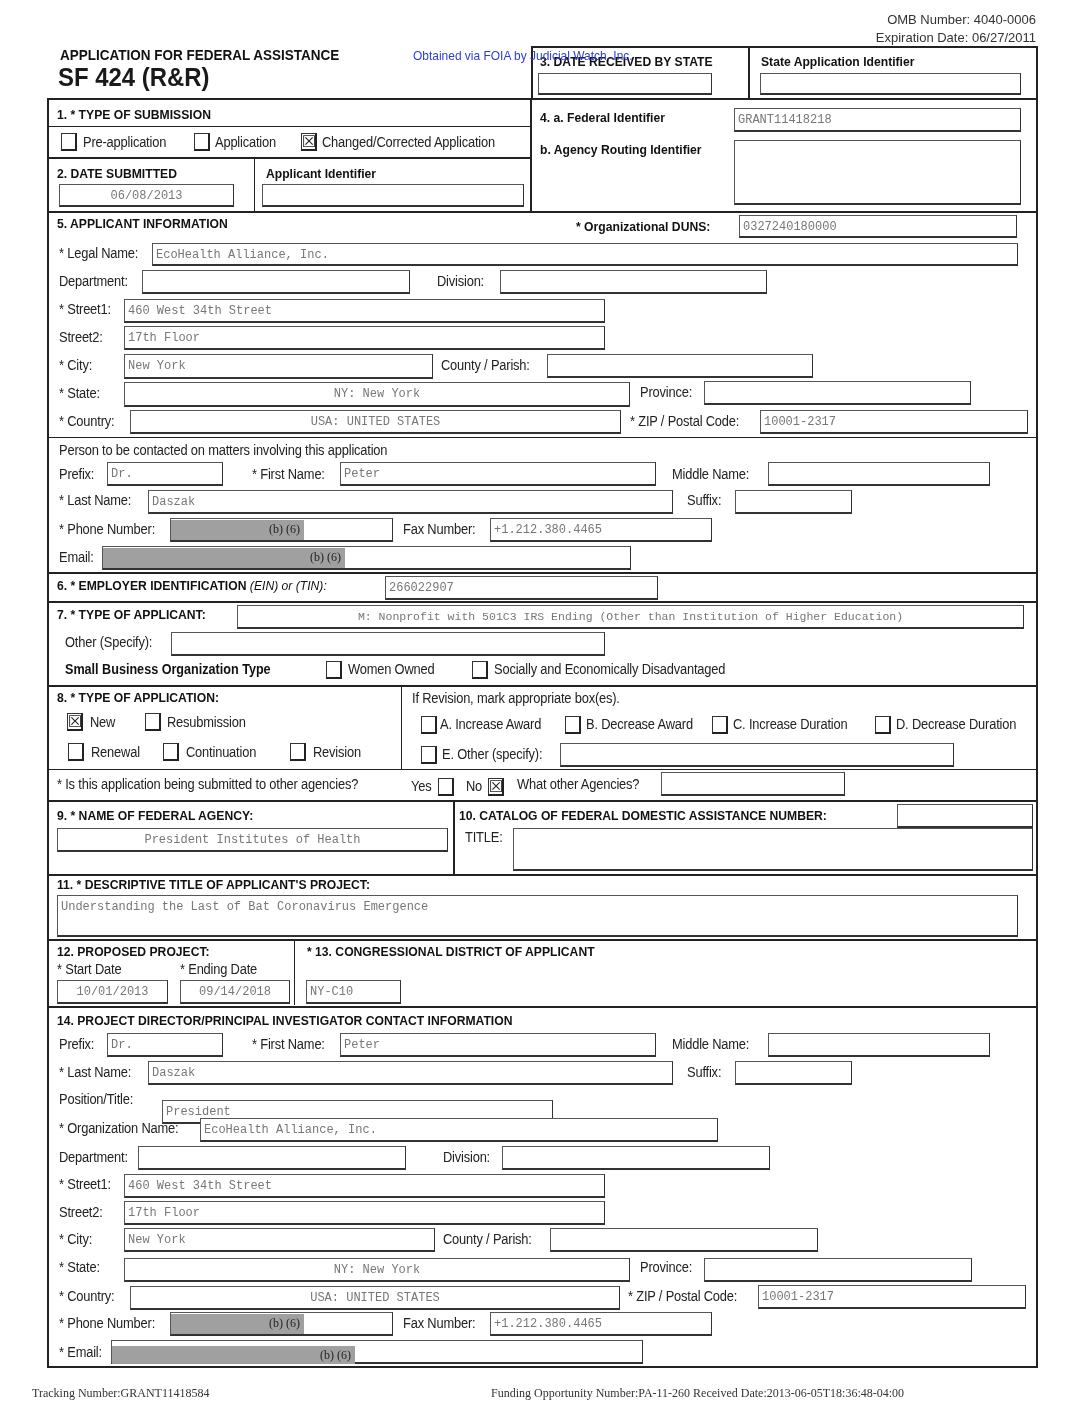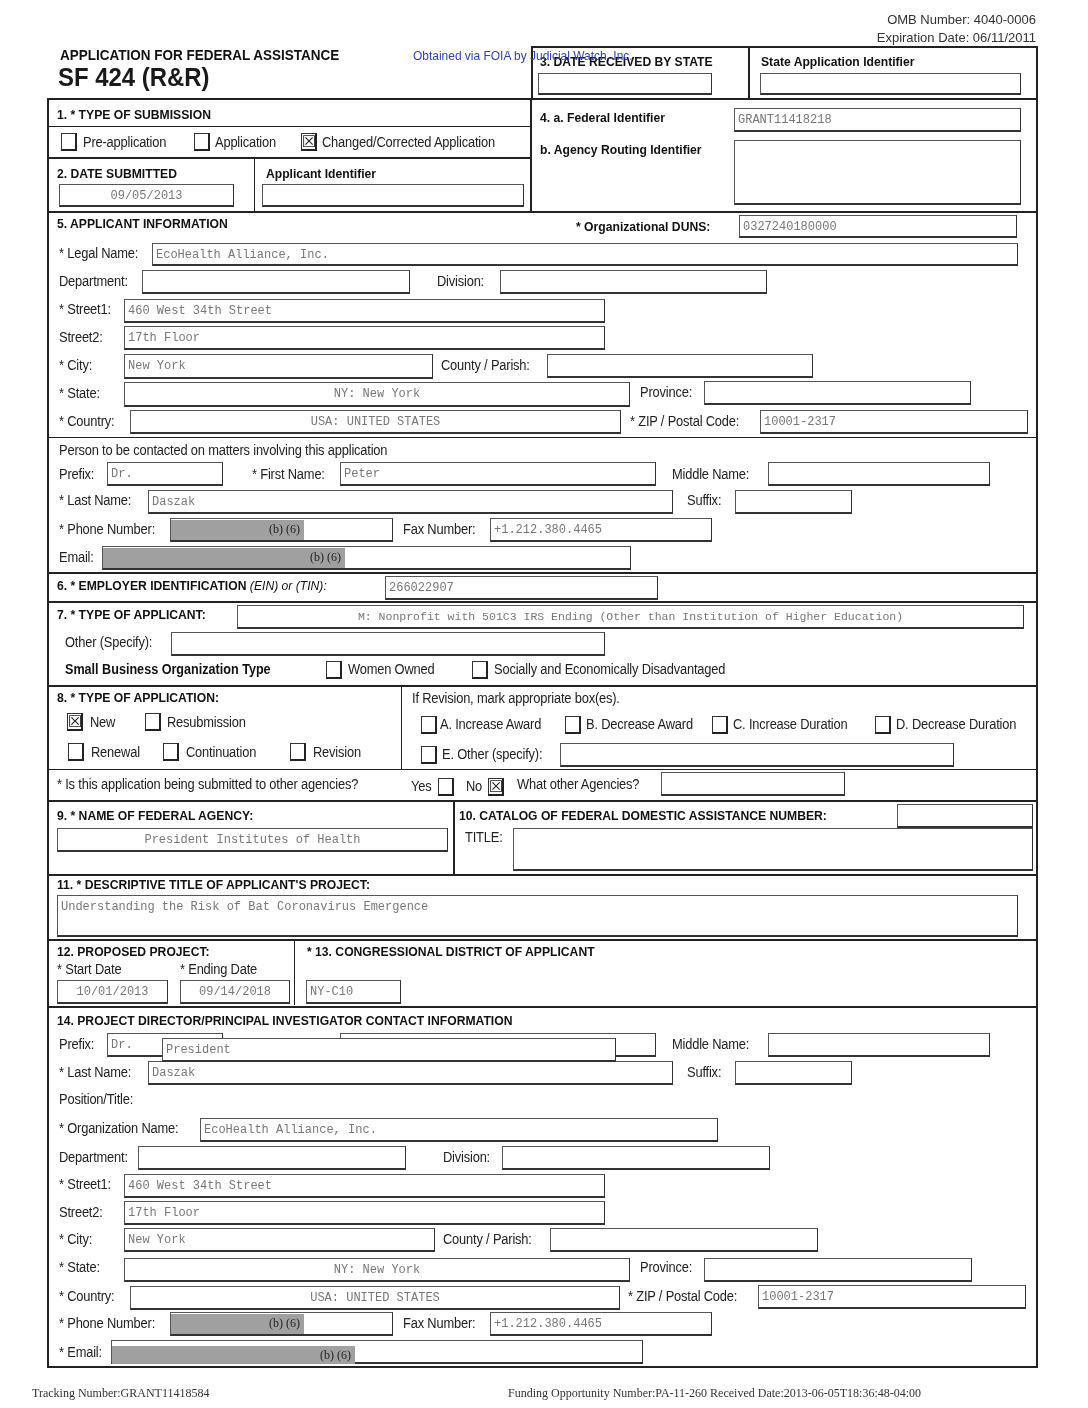--- a/index.html
+++ b/index.html
@@ -13,21 +13,21 @@
   .hl { position:absolute; height:2px; background:#222; }
   .vl { position:absolute; width:2px; background:#222; }
   .cb { position:absolute; width:16px; height:18px; border:1px solid #333; border-bottom:2px solid #222; border-right:2px solid #222; box-sizing:border-box; background:#fff; font-size:16px; line-height:15px; text-align:center; color:#222; font-family:"DejaVu Sans", sans-serif; }
   .redact { position:absolute; background:#a0a0a0; font-family:"Liberation Serif", serif; font-size:12px; color:#222; text-align:right; padding-right:4px; box-sizing:border-box; line-height:18px; }
   .foot { position:absolute; font-family:"Liberation Serif", serif; font-size:12px; color:#333; white-space:nowrap; }
 </style>
 </head>
 <body>
 
 <div class="abs" style="right:52px; top:12px; font-size:13px; color:#333;">OMB Number: 4040-0006</div>
-<div class="abs" style="right:52px; top:30px; font-size:13px; color:#333;">Expiration Date: 06/11/2011</div>
+<div class="abs" style="right:52px; top:30px; font-size:13px; color:#333;">Expiration Date: 06/27/2011</div>
 <div class="hdr" style="left:60px; top:46px; font-size:15px;">APPLICATION FOR FEDERAL ASSISTANCE</div>
 <div class="abs" style="left:58px; top:62px; font-size:26px; font-weight:bold; transform:scaleX(0.92); transform-origin:left;">SF 424 (R&amp;R)</div>
 <div class="abs" style="left:413px; top:48px; font-size:13px; color:#2a3fd0; white-space:nowrap; z-index:5; transform:scaleX(0.92); transform-origin:left;">Obtained via FOIA by Judicial Watch, Inc.</div>
 
 <div class="box" style="left:531px; top:46px; width:507px; height:54px; border-bottom:none;"></div>
 <div class="vl" style="left:748px; top:46px; height:54px;"></div>
 <div class="hdr" style="left:540px; top:54px;">3. DATE RECEIVED BY STATE</div>
 <div class="fld" style="left:538px; top:73px; width:174px; height:22px;"></div>
 <div class="hdr" style="left:761px; top:54px;">State Application Identifier</div>
 <div class="fld" style="left:760px; top:73px; width:261px; height:22px;"></div>
@@ -42,21 +42,21 @@
 
 <div class="hdr" style="left:57px; top:107px;">1. * TYPE OF SUBMISSION</div>
 <div class="cb" style="left:61px; top:133px;"></div>
 <div class="lbl" style="left:83px; top:134px; font-size:14px;">Pre-application</div>
 <div class="cb" style="left:194px; top:133px;"></div>
 <div class="lbl" style="left:215px; top:134px; font-size:14px;">Application</div>
 <div class="cb" style="left:301px; top:133px;">☒</div>
 <div class="lbl" style="left:322px; top:134px; font-size:14px;">Changed/Corrected Application</div>
 
 <div class="hdr" style="left:57px; top:166px;">2. DATE SUBMITTED</div>
-<div class="fld c" style="left:59px; top:184px; width:175px; height:23px;">09/05/2013</div>
+<div class="fld c" style="left:59px; top:184px; width:175px; height:23px;">06/08/2013</div>
 <div class="hdr" style="left:266px; top:166px;">Applicant Identifier</div>
 <div class="fld" style="left:262px; top:184px; width:262px; height:23px;"></div>
 
 <div class="hdr" style="left:540px; top:110px;">4. a. Federal Identifier</div>
 <div class="fld" style="left:734px; top:108px; width:287px; height:24px;">GRANT11418218</div>
 <div class="hdr" style="left:540px; top:142px;">b. Agency Routing Identifier</div>
 <div class="fld" style="left:734px; top:140px; width:287px; height:65px;"></div>
 
 <div class="hdr" style="left:57px; top:216px;">5. APPLICANT INFORMATION</div>
 <div class="hdr" style="left:576px; top:219px;">* Organizational DUNS:</div>
@@ -177,21 +177,21 @@
 <div class="hdr" style="left:57px; top:808px;">9. * NAME OF FEDERAL AGENCY:</div>
 <div class="fld c" style="left:57px; top:828px; width:391px; height:24px;">President Institutes of Health</div>
 <div class="hdr" style="left:459px; top:808px;">10. CATALOG OF FEDERAL DOMESTIC ASSISTANCE NUMBER:</div>
 <div class="fld" style="left:897px; top:804px; width:136px; height:24px;"></div>
 <div class="lbl" style="left:465px; top:829px; font-size:14px;">TITLE:</div>
 <div class="fld" style="left:513px; top:828px; width:520px; height:43px;"></div>
 
 <div class="hl" style="left:47px; top:874px; width:991px;"></div>
 
 <div class="hdr" style="left:57px; top:877px;">11. * DESCRIPTIVE TITLE OF APPLICANT'S PROJECT:</div>
-<div class="fld" style="left:57px; top:895px; width:961px; height:42px;">Understanding the Risk of Bat Coronavirus Emergence</div>
+<div class="fld" style="left:57px; top:895px; width:961px; height:42px;">Understanding the Last of Bat Coronavirus Emergence</div>
 
 <div class="hl" style="left:47px; top:939px; width:991px;"></div>
 
 <div class="vl" style="left:294px; top:939px; height:66px; width:1px;"></div>
 <div class="hdr" style="left:57px; top:944px;">12. PROPOSED PROJECT:</div>
 <div class="lbl" style="left:57px; top:961px; font-size:14px;">* Start Date</div>
 <div class="lbl" style="left:180px; top:961px; font-size:14px;">* Ending Date</div>
 <div class="fld c" style="left:57px; top:980px; width:111px; height:24px;">10/01/2013</div>
 <div class="fld c" style="left:180px; top:980px; width:110px; height:24px;">09/14/2018</div>
 <div class="hdr" style="left:307px; top:944px;">* 13. CONGRESSIONAL DISTRICT OF APPLICANT</div>
@@ -207,21 +207,21 @@
 <div class="fld" style="left:340px; top:1033px; width:316px; height:24px;">Peter</div>
 <div class="lbl" style="left:672px; top:1036px; font-size:14px;">Middle Name:</div>
 <div class="fld" style="left:768px; top:1033px; width:222px; height:24px;"></div>
 
 <div class="lbl" style="left:59px; top:1064px; font-size:14px;">* Last Name:</div>
 <div class="fld" style="left:148px; top:1061px; width:525px; height:24px;">Daszak</div>
 <div class="lbl" style="left:687px; top:1064px; font-size:14px;">Suffix:</div>
 <div class="fld" style="left:735px; top:1061px; width:117px; height:24px;"></div>
 
 <div class="lbl" style="left:59px; top:1091px; font-size:14px;">Position/Title:</div>
-<div class="fld" style="left:162px; top:1038px; width:454px; height:24px;">President</div>
+<div class="fld" style="left:162px; top:1100px; width:391px; height:24px;">President</div>
 
 <div class="lbl" style="left:59px; top:1120px; font-size:14px;">* Organization Name:</div>
 <div class="fld" style="left:200px; top:1118px; width:518px; height:24px;">EcoHealth Alliance, Inc.</div>
 
 <div class="lbl" style="left:59px; top:1149px; font-size:14px;">Department:</div>
 <div class="fld" style="left:138px; top:1146px; width:268px; height:24px;"></div>
 <div class="lbl" style="left:443px; top:1149px; font-size:14px;">Division:</div>
 <div class="fld" style="left:502px; top:1146px; width:268px; height:24px;"></div>
 
 <div class="lbl" style="left:59px; top:1176px; font-size:14px;">* Street1:</div>
@@ -248,13 +248,13 @@
 <div class="fld" style="left:170px; top:1312px; width:223px; height:24px;"></div>
 <div class="redact" style="left:171px; top:1314px; width:133px; height:20px;">(b) (6)</div>
 <div class="lbl" style="left:403px; top:1315px; font-size:14px;">Fax Number:</div>
 <div class="fld" style="left:490px; top:1312px; width:222px; height:24px;">+1.212.380.4465</div>
 
 <div class="lbl" style="left:59px; top:1344px; font-size:14px;">* Email:</div>
 <div class="fld" style="left:111px; top:1340px; width:532px; height:24px;"></div>
 <div class="redact" style="left:112px; top:1346px; width:243px; height:18px;">(b) (6)</div>
 
 <div class="foot" style="left:32px; top:1386px;">Tracking Number:GRANT11418584</div>
-<div class="foot" style="left:508px; top:1386px;">Funding Opportunity Number:PA-11-260 Received Date:2013-06-05T18:36:48-04:00</div>
+<div class="foot" style="left:491px; top:1386px;">Funding Opportunity Number:PA-11-260 Received Date:2013-06-05T18:36:48-04:00</div>
 
 </body></html>

